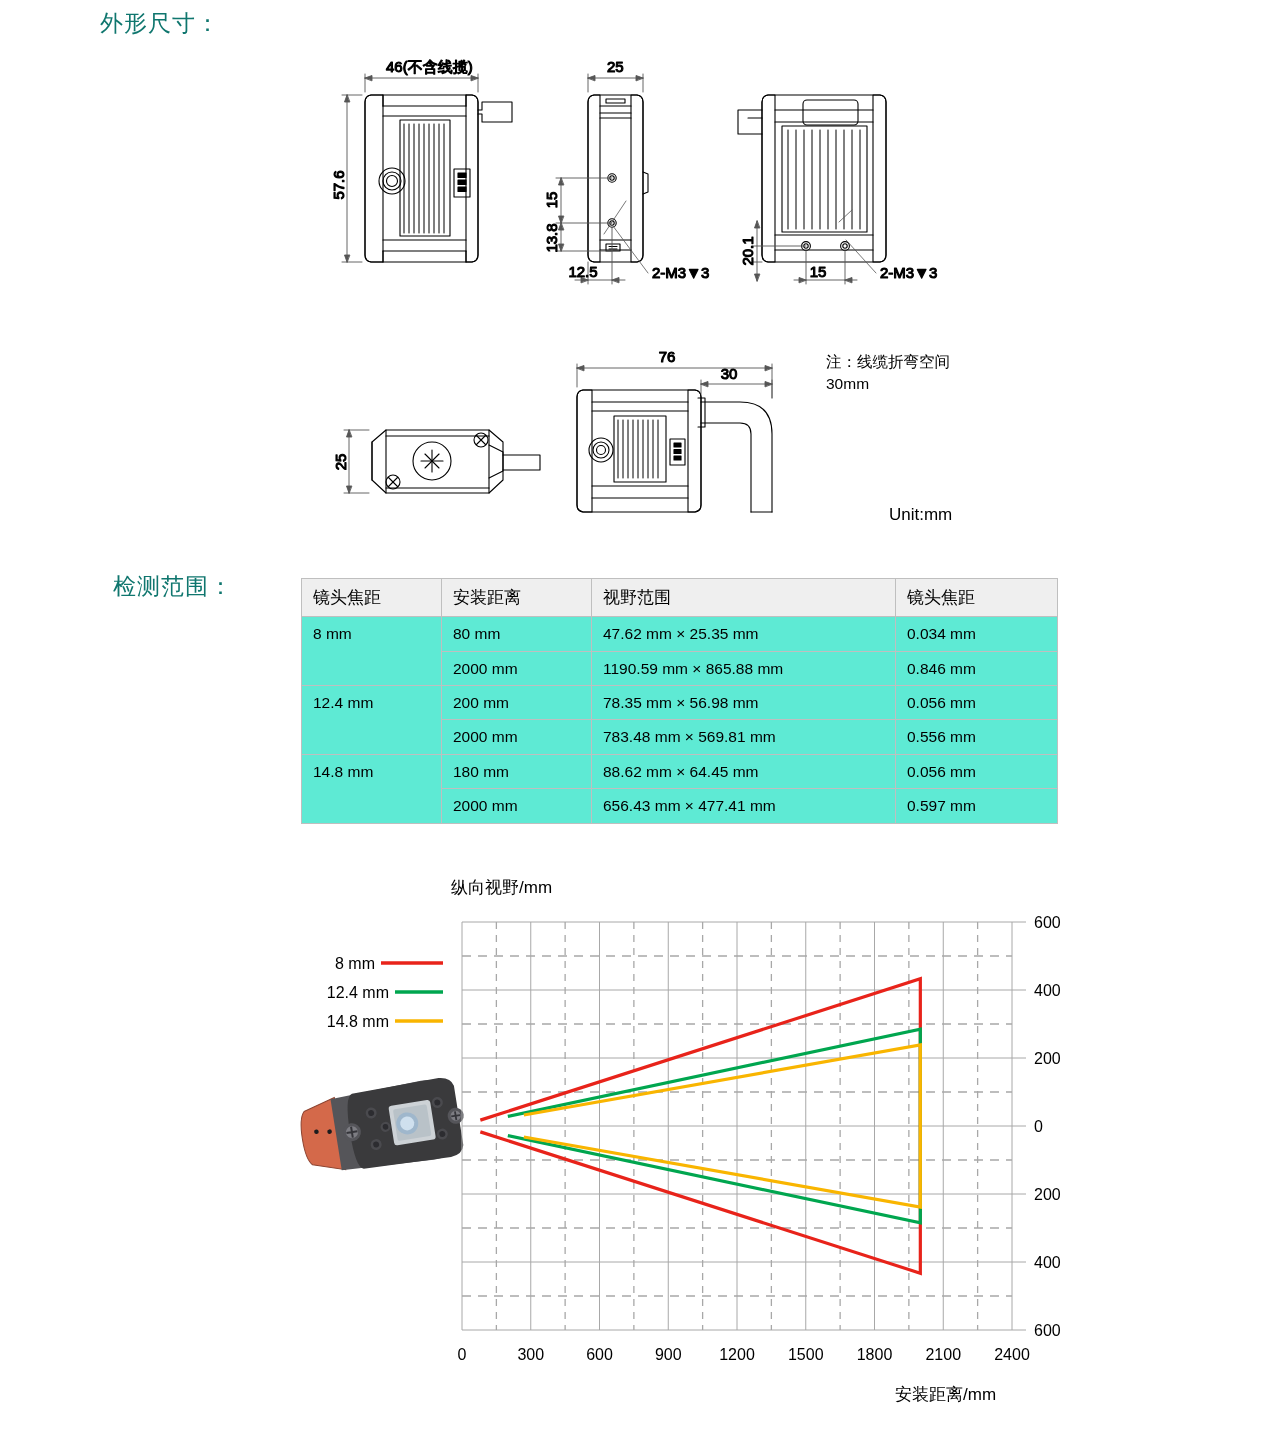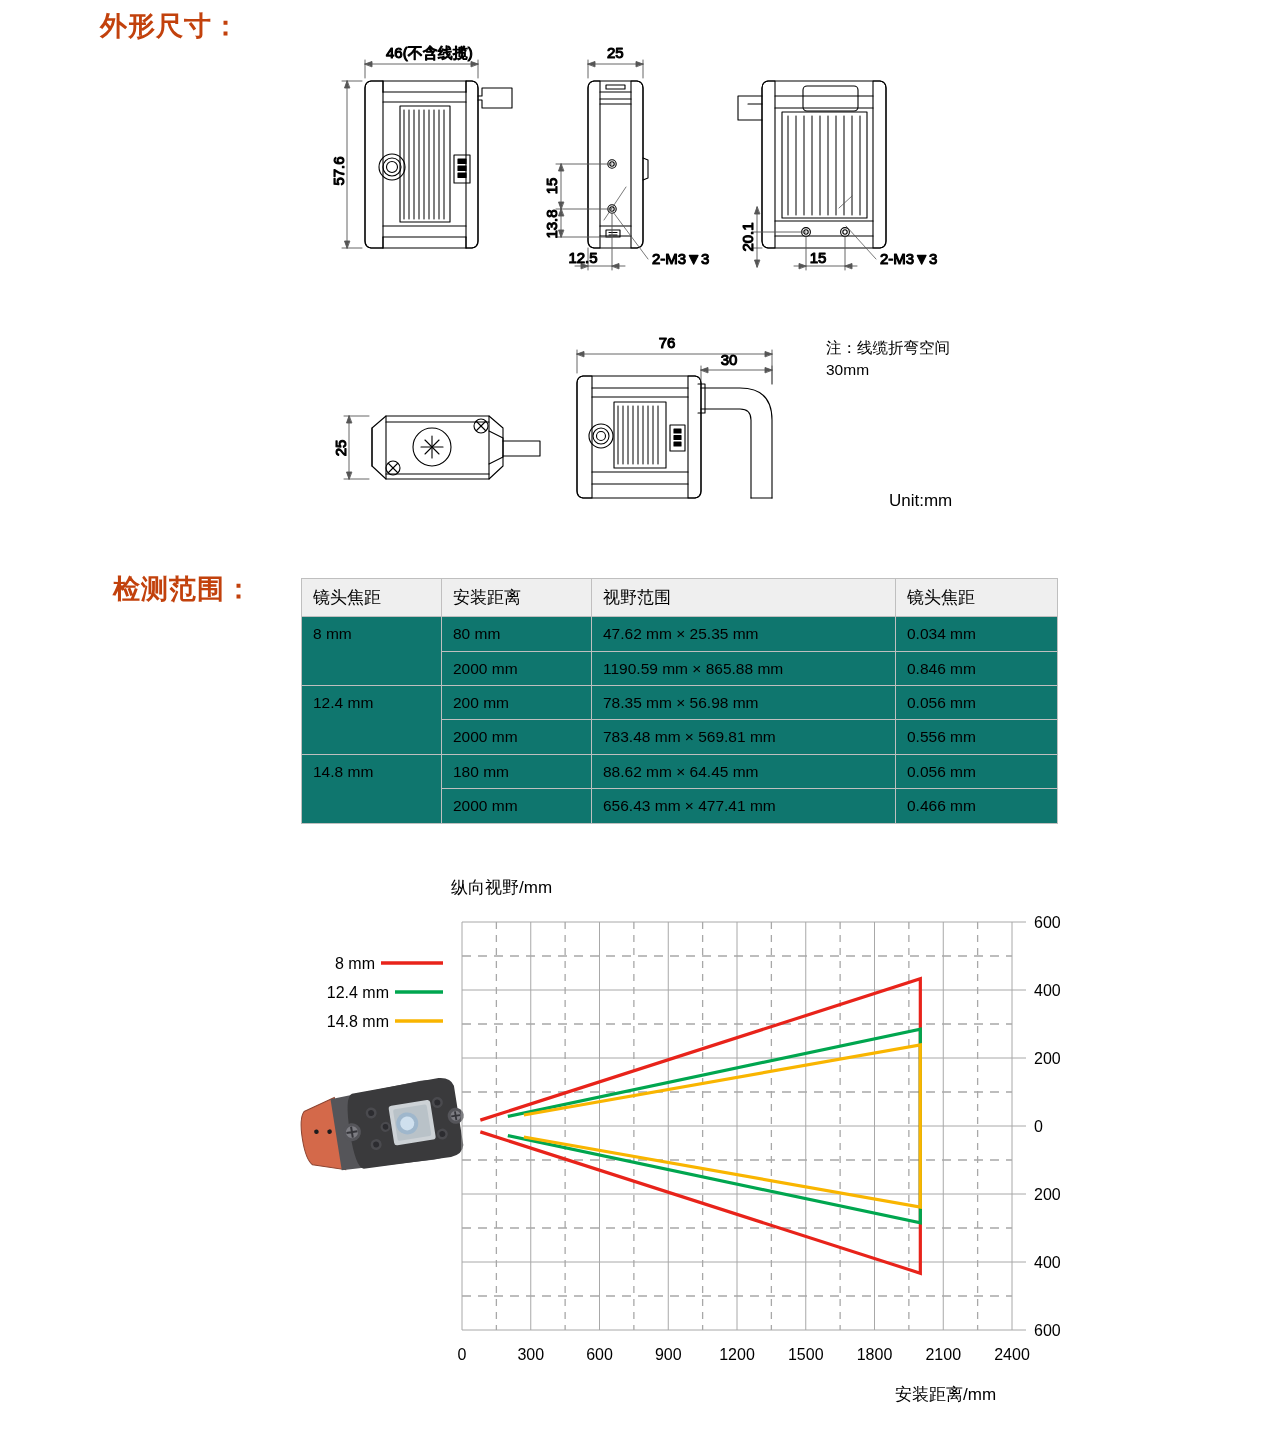--- a/index.html
+++ b/index.html
@@ -3,36 +3,36 @@
 <meta charset="utf-8">
 <title>Dimensions and Detection Range</title>
 <style>
   html,body{margin:0;padding:0;}
   body{
     width:1266px;height:1442px;position:relative;background:#ffffff;
     font-family:"Liberation Sans","DejaVu Sans",sans-serif;color:#000;
     overflow:hidden;
   }
   .section-title{
-    position:absolute;color:#c2410c;font-weight:bold;font-size:27px;
+    position:absolute;color:#0f766e;font-weight:normal;font-size:23px;
     letter-spacing:1px;white-space:nowrap;
   }
   #title-dimensions{left:100px;top:8px;}
   #title-range{left:113px;top:527px;margin-top:44px;}
 
   
-  #drawing{position:absolute;left:0;top:36px;width:1010px;height:480px;}
+  #drawing{position:absolute;left:0;top:50px;width:1010px;height:480px;}
   #drawing svg{display:block;}
   .dimtext{font-family:"Liberation Sans","DejaVu Sans",sans-serif;font-size:15px;fill:#000;}
   .notetext{font-family:"Liberation Sans","DejaVu Sans",sans-serif;font-size:15.5px;fill:#000;}
 
   
   #range-table{
     position:absolute;left:301px;top:578px;border-collapse:collapse;
-    font-size:15.5px;background:#0f766e;
+    font-size:15.5px;background:#5eead4;
   }
   #range-table th,#range-table td{
     border:1px solid #bfbfbf;padding:7px 10px 7px 11px;text-align:left;
     font-weight:normal;white-space:nowrap;vertical-align:top;line-height:1.25;
   }
   #range-table thead th{background:#efefef;font-size:17px;padding:8px 10px 8px 11px;}
   #range-table td.focal{vertical-align:top;}
   .c1{width:118px;}.c2{width:128px;}.c3{width:282px;}.c4{width:140px;}
 
   
@@ -362,21 +362,21 @@
     </tr>
     <tr>
       <td class="focal" rowspan="2">14.8 mm</td>
       <td>180 mm</td>
       <td>88.62 mm × 64.45 mm</td>
       <td>0.056 mm</td>
     </tr>
     <tr>
       <td>2000 mm</td>
       <td>656.43 mm × 477.41 mm</td>
-      <td>0.466 mm</td>
+      <td>0.597 mm</td>
     </tr>
   </tbody>
 </table>
 
 <div id="chart">
 <svg id="chart-svg" width="1266" height="580" viewBox="0 0 1266 580" xmlns="http://www.w3.org/2000/svg">
 
   <text class="axis-title" id="y-axis-title" x="451" y="33">纵向视野/mm</text>
 
   <text class="axis-title" id="x-axis-title" x="895" y="540">安装距离/mm</text>

